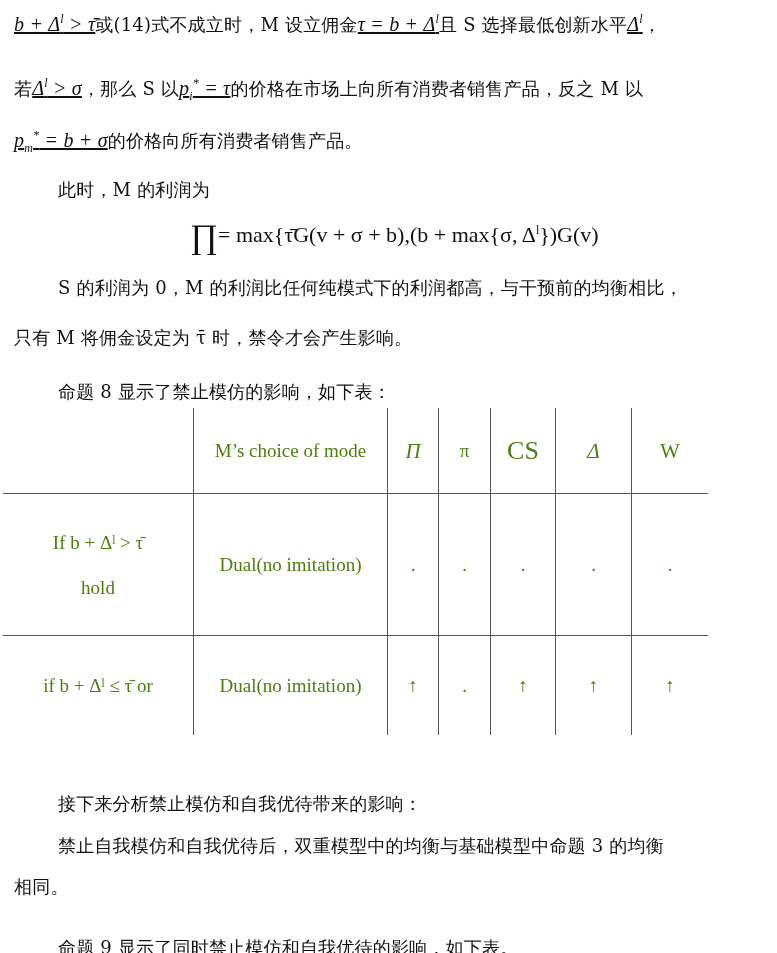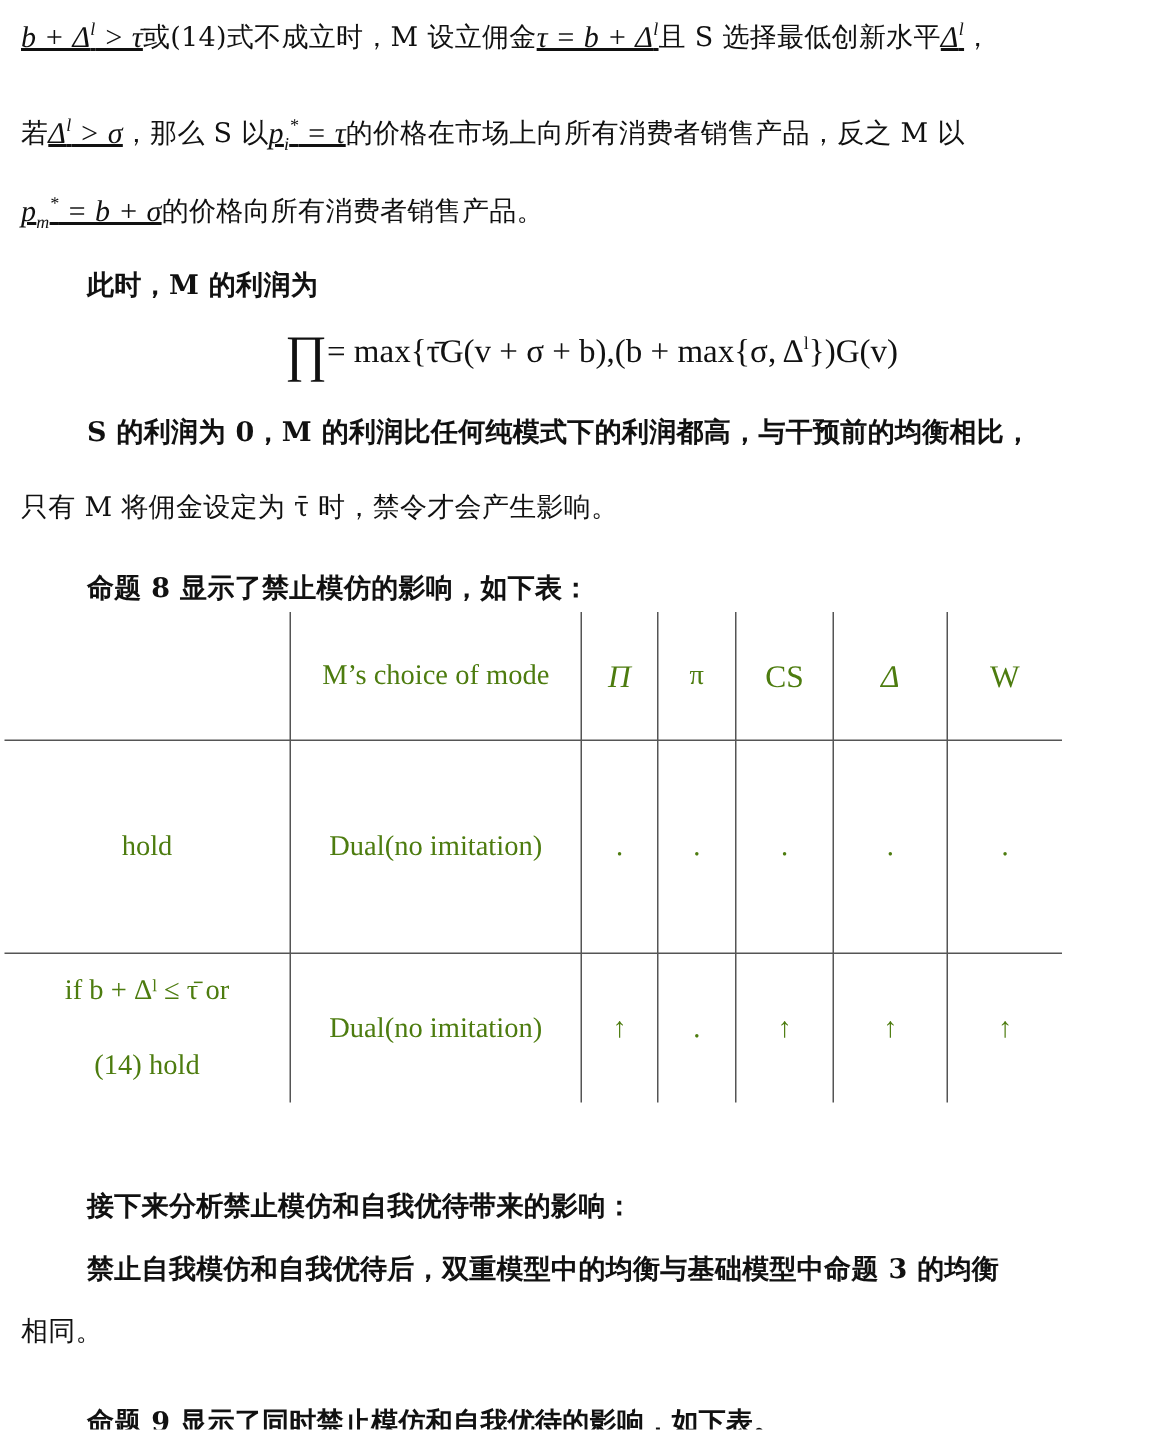--- a/index.html
+++ b/index.html
@@ -1,18 +1,18 @@
 <!DOCTYPE html>
 <html><head>
 <meta charset="utf-8">
 <style>
   html, body { margin:0; padding:0; background:#ffffff; }
   body { width:777px; height:953px; position:relative; overflow:hidden; color:#111; font-family:"DejaVu Serif", serif; }
   .line { position:absolute; left:0; font-size:18px; white-space:nowrap; letter-spacing:0.2px; }
-  .ind { left:58px;font-weight:bold; }
+  .ind { left:58px; }
   .m { font-family:"Liberation Serif", serif; font-style:italic; font-size:20px;text-decoration:underline; }
   sup, sub { font-size:12px; }
   .formula { position:absolute; left:190px; top:218px; font-family:"Liberation Serif", serif; font-size:22px; white-space:nowrap; }
   .formula .prod { font-size:34px; vertical-align:-6px; }
   .vline { position:absolute; width:1px; background:#555; }
   .hline { position:absolute; height:1px; background:#555; }
   .cell { position:absolute; display:flex; align-items:center; justify-content:center; text-align:center; font-family:"Liberation Serif", serif; font-size:19px; line-height:42px; color:#4d7c0f; }
 </style>
 </head>
 <body>
@@ -46,37 +46,37 @@
   <div class="vline" style="left:438px;top:408px;height:327px;"></div>
   <div class="vline" style="left:490px;top:408px;height:327px;"></div>
   <div class="vline" style="left:555px;top:408px;height:327px;"></div>
   <div class="vline" style="left:631px;top:408px;height:327px;"></div>
   <div class="hline" style="left:3px;top:493px;width:705px;"></div>
   <div class="hline" style="left:3px;top:635px;width:705px;"></div>
 
   <div class="cell" style="left:194px;top:408px;width:193px;height:85px;flex-direction:column;line-height:40px;">M’s choice of mode</div>
   <div class="cell" style="left:388px;top:408px;width:50px;height:85px;font-style:italic;font-size:21px;">Π</div>
   <div class="cell" style="left:439px;top:408px;width:51px;height:85px;">π</div>
-  <div class="cell" style="left:491px;top:408px;width:64px;height:85px;font-size:21px;">CS</div>
+  <div class="cell" style="left:491px;top:408px;width:64px;height:85px;font-size:26px;">CS</div>
   <div class="cell" style="left:556px;top:408px;width:75px;height:85px;font-style:italic;font-size:21px;">Δ</div>
   <div class="cell" style="left:632px;top:408px;width:76px;height:85px;font-size:21px;">W</div>
 
   <div class="cell" style="left:3px;top:494px;width:190px;height:141px;flex-direction:column;line-height:45px;">
+    <div>If  b + Δˡ &gt; τ̄</div>
     <div>hold</div>
   </div>
   <div class="cell" style="left:194px;top:494px;width:193px;height:141px;">Dual(no imitation)</div>
   <div class="cell" style="left:388px;top:494px;width:50px;height:141px;">.</div>
   <div class="cell" style="left:439px;top:494px;width:51px;height:141px;">.</div>
   <div class="cell" style="left:491px;top:494px;width:64px;height:141px;">.</div>
   <div class="cell" style="left:556px;top:494px;width:75px;height:141px;">.</div>
   <div class="cell" style="left:632px;top:494px;width:76px;height:141px;">.</div>
 
   <div class="cell" style="left:3px;top:636px;width:190px;height:100px;flex-direction:column;line-height:50px;">
     <div>if  b + Δˡ ≤ τ̄   or</div>
-    <div>(14) hold</div>
   </div>
   <div class="cell" style="left:194px;top:636px;width:193px;height:100px;">Dual(no imitation)</div>
   <div class="cell" style="left:388px;top:636px;width:50px;height:100px;">↑</div>
   <div class="cell" style="left:439px;top:636px;width:51px;height:100px;">.</div>
   <div class="cell" style="left:491px;top:636px;width:64px;height:100px;">↑</div>
   <div class="cell" style="left:556px;top:636px;width:75px;height:100px;">↑</div>
   <div class="cell" style="left:632px;top:636px;width:76px;height:100px;">↑</div>
 </div>
 
 <div class="line ind" style="top:792px;">接下来分析禁止模仿和自我优待带来的影响：</div>

